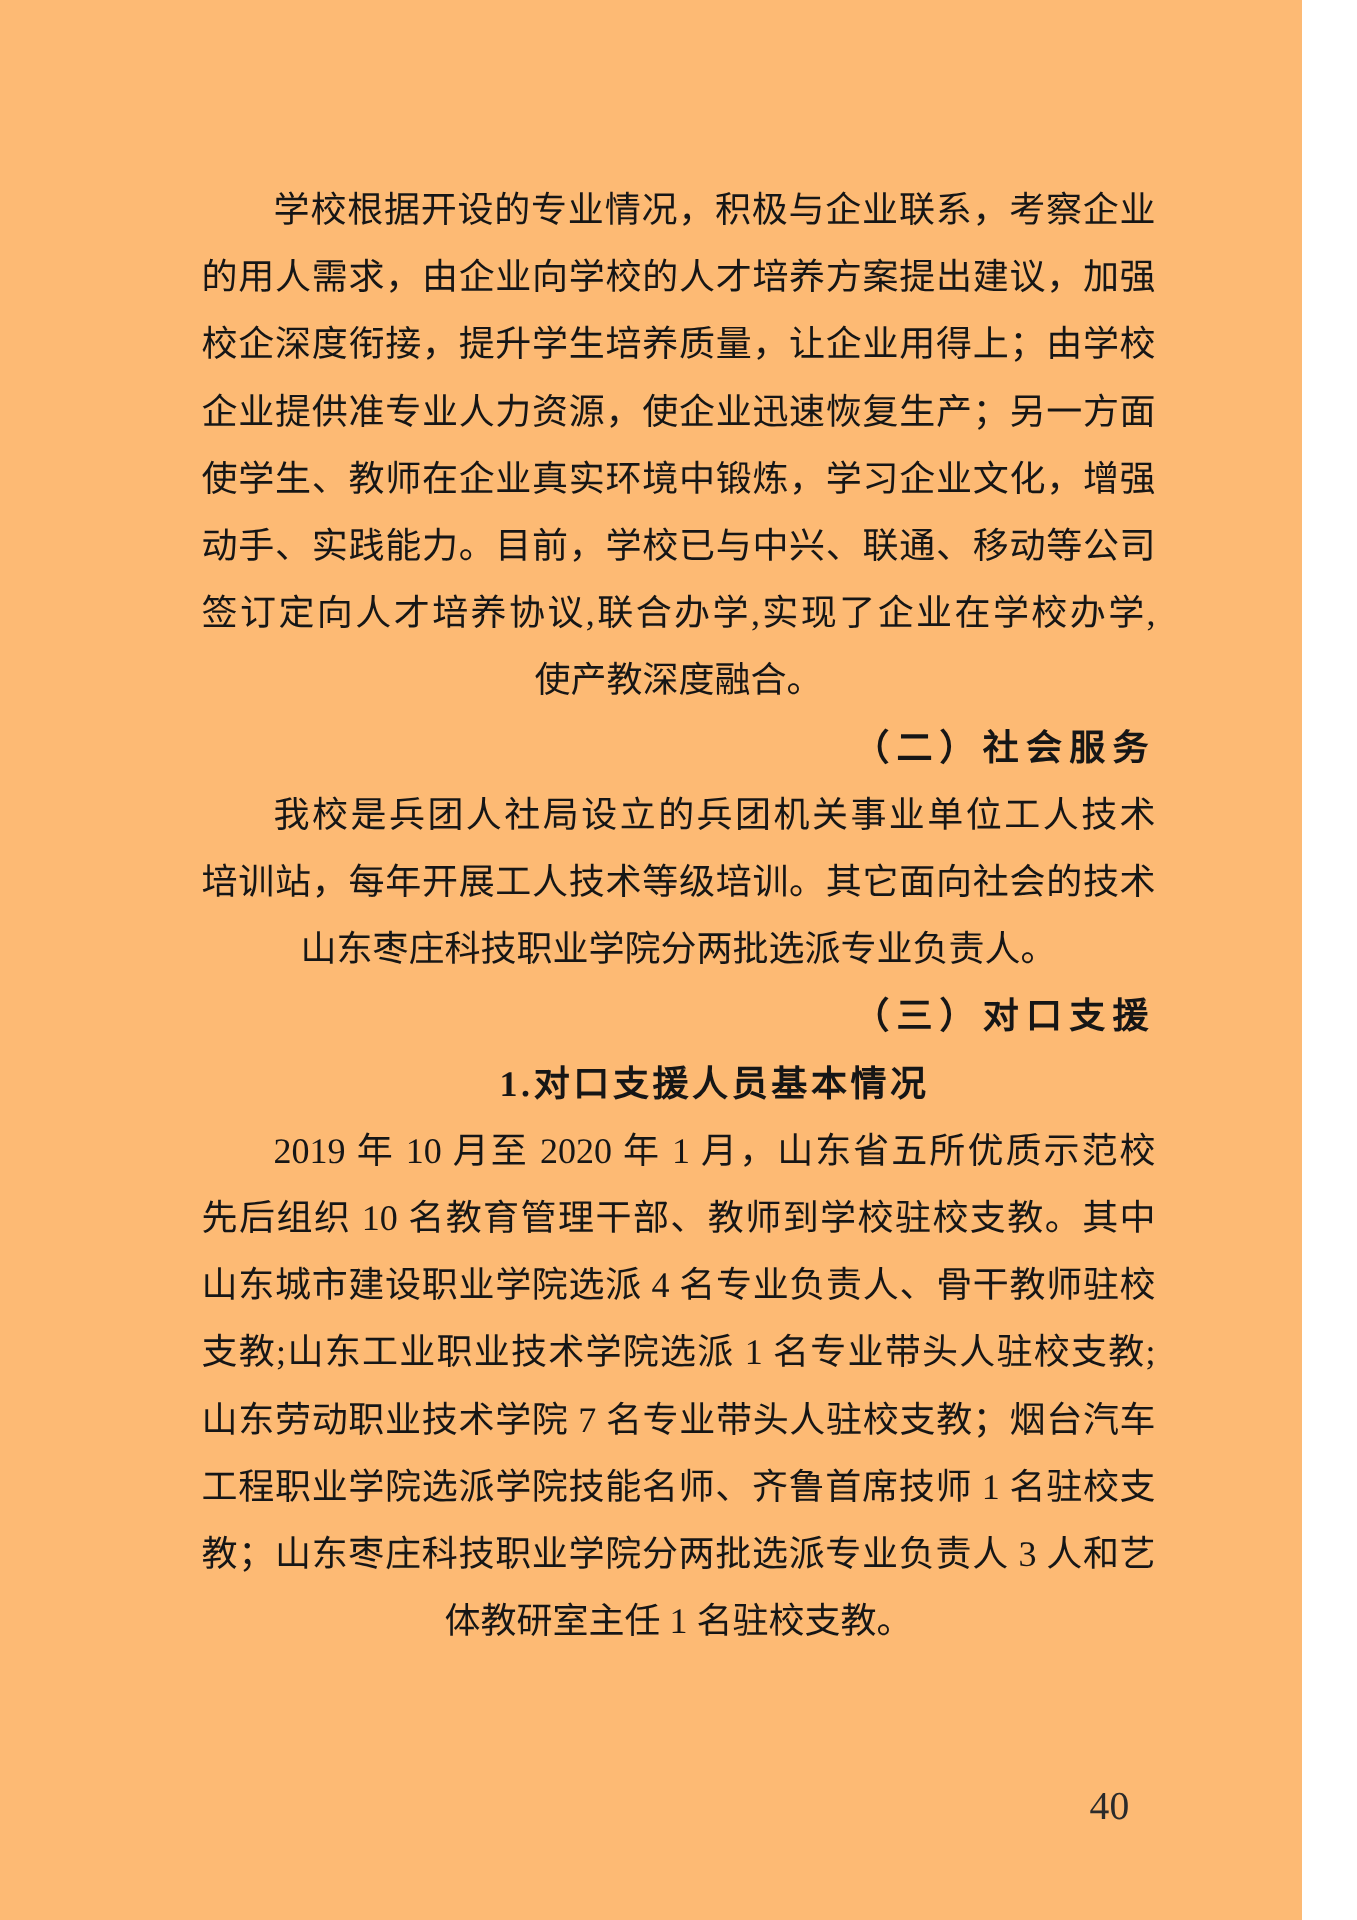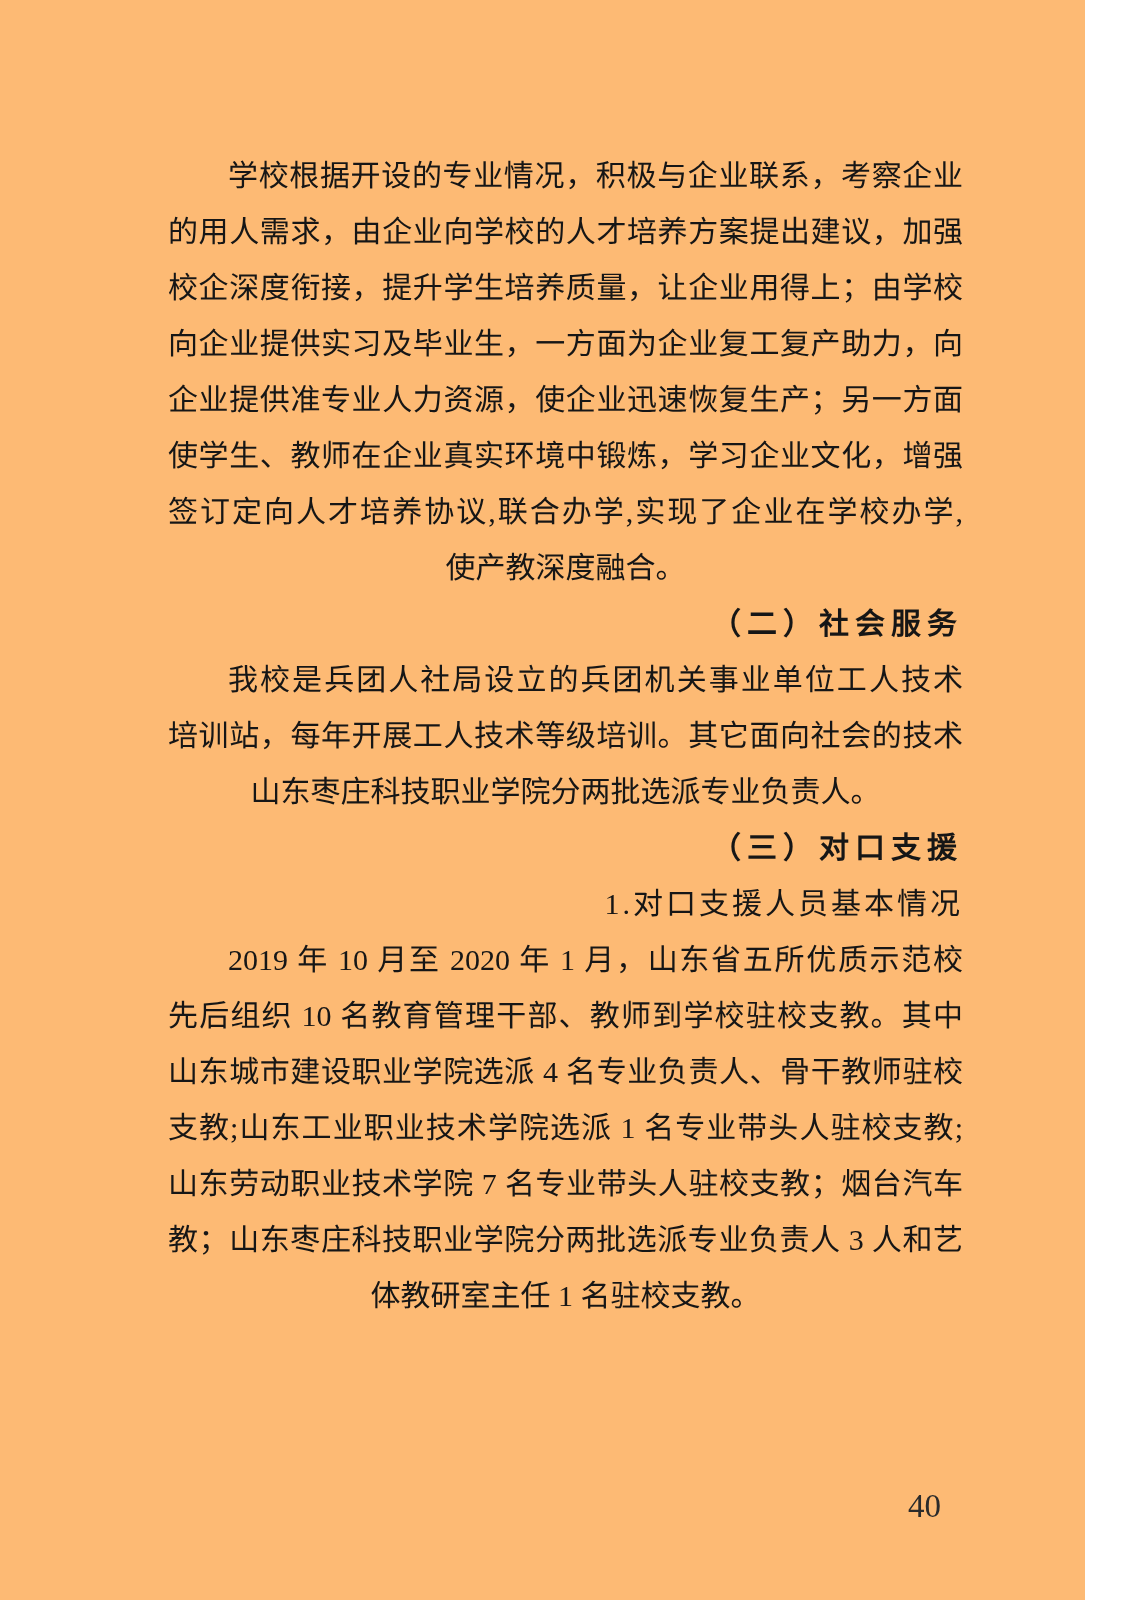--- a/index.html
+++ b/index.html
@@ -45,23 +45,23 @@
   
   .heading {
     text-indent: 60px;
     font-weight: 600;
     letter-spacing: 6px;
     text-align: right;
   }
   
   .subheading {
     text-indent: 60px;
-    font-weight: 400;
+    font-weight: 700;
     letter-spacing: 3px;
-    text-align: right;
+    text-align: center;
   }
   .page-number {
     position: absolute;
     left: 908px;
     top: 1486px;
     width: 80px;
     font-size: 33px;
     line-height: 40px;
     color: #2b2b2b;
     text-align: left;
@@ -69,33 +69,34 @@
   }
 </style>
 </head>
 <body>
 
 <div class="page">
   <div class="text-block" id="doc-lines">
       <div class="line just indent">学校根据开设的专业情况，积极与企业联系，考察企业</div>
       <div class="line just">的用人需求，由企业向学校的人才培养方案提出建议，加强</div>
       <div class="line just">校企深度衔接，提升学生培养质量，让企业用得上；由学校</div>
-      <div class="line just">向企业提供实习及毕业生，一方面为企业复工复产助力，向</div>
       <div class="line just">企业提供准专业人力资源，使企业迅速恢复生产；另一方面</div>
       <div class="line just">使学生、教师在企业真实环境中锻炼，学习企业文化，增强</div>
+      <div class="line just">动手、实践能力。目前，学校已与中兴、联通、移动等公司</div>
       <div class="line just">签订定向人才培养协议,联合办学,实现了企业在学校办学,</div>
       <div class="line para-end">使产教深度融合。</div>
       <div class="line heading">（二）社会服务</div>
       <div class="line just indent">我校是兵团人社局设立的兵团机关事业单位工人技术</div>
       <div class="line just">培训站，每年开展工人技术等级培训。其它面向社会的技术</div>
       <div class="line para-end">山东枣庄科技职业学院分两批选派专业负责人。</div>
       <div class="line heading">（三）对口支援</div>
       <div class="line subheading">1.对口支援人员基本情况</div>
       <div class="line just indent">2019 年 10 月至 2020 年 1 月，山东省五所优质示范校</div>
       <div class="line just">先后组织 10 名教育管理干部、教师到学校驻校支教。其中</div>
       <div class="line just">山东城市建设职业学院选派 4 名专业负责人、骨干教师驻校</div>
       <div class="line just">支教;山东工业职业技术学院选派 1 名专业带头人驻校支教;</div>
       <div class="line just">山东劳动职业技术学院 7 名专业带头人驻校支教；烟台汽车</div>
+      <div class="line just">工程职业学院选派学院技能名师、齐鲁首席技师 1 名驻校支</div>
       <div class="line just">教；山东枣庄科技职业学院分两批选派专业负责人 3 人和艺</div>
       <div class="line para-end">体教研室主任 1 名驻校支教。</div>
     </div>
   <div class="page-number">40</div>
 </div>
 
 </body></html>

